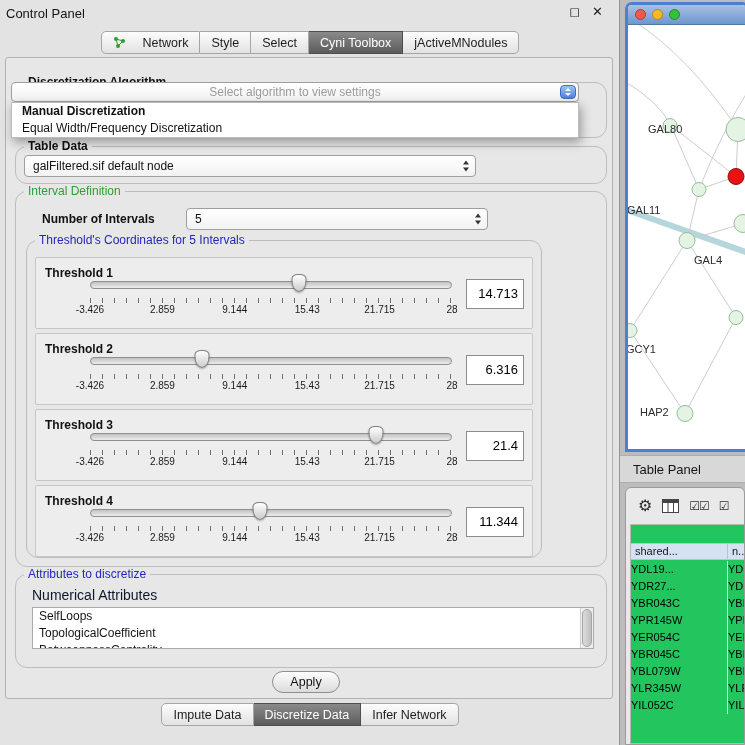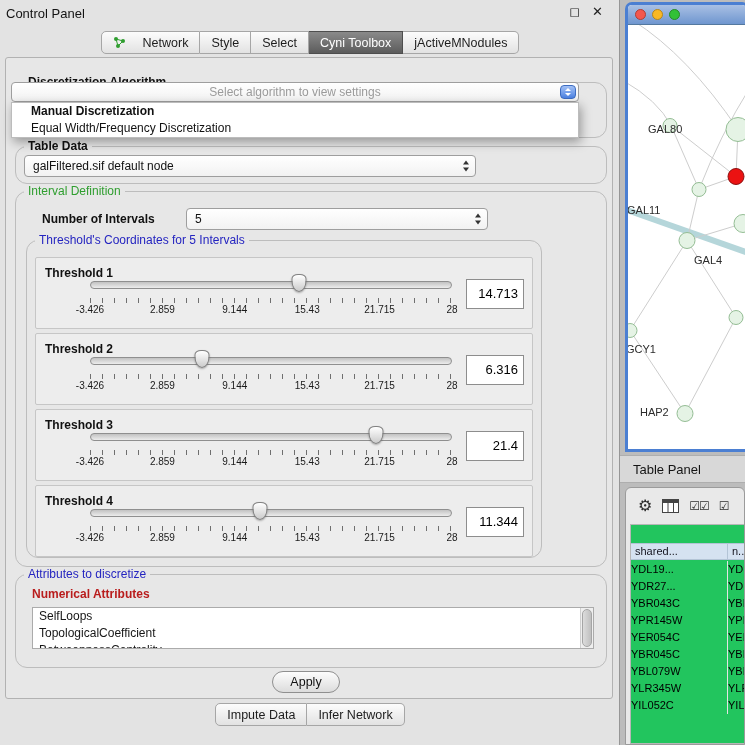--- a/index.html
+++ b/index.html
@@ -36,21 +36,21 @@
 .tri-down{width:0;height:0;border-left:3.5px solid transparent;border-right:3.5px solid transparent;border-top:4px solid #333}
 .blue-cap{position:absolute;right:2px;top:2px;bottom:2px;width:16px;border-radius:4px;background:linear-gradient(#a3c1f5,#4d82e2);border:1px solid #3c6cc2;display:flex;flex-direction:column;align-items:center;justify-content:center;gap:2px}
 .blue-cap .tri-up{border-bottom-color:#fff;border-left-width:3px;border-right-width:3px;border-bottom-width:3.5px}
 .blue-cap .tri-down{border-top-color:#fff;border-left-width:3px;border-right-width:3px;border-top-width:3.5px}
 
 
 .group-algo{left:9px;top:24px;width:592px;height:56px}
 .combo-algo{left:5px;top:24px;width:568px;height:20px;z-index:7}
 .combo-algo .ph{flex:1;text-align:center;color:#9b9b9b;font-size:12px}
 .popup{position:absolute;left:5px;top:44px;width:568px;background:#fff;border:1px solid #bcbcbc;box-shadow:2px 4px 10px rgba(0,0,0,.35);z-index:8}
-.popup-item{height:17px;line-height:17px;font-size:12px;padding-left:19px;color:#111}
+.popup-item{height:17px;line-height:17px;font-size:12px;padding-left:10px;color:#111}
 
 
 .group-tabledata{left:9px;top:88px;width:592px;height:38px}
 .combo-tabledata{left:8px;top:8px;width:452px;height:22px}
 
 
 .group-interval{left:9px;top:133px;width:592px;height:376px}
 .niv-label{position:absolute;left:26px;top:20px;font-size:12px;font-weight:bold;color:#111}
 .combo-niv{left:170px;top:16px;width:302px;height:22px}
 .group-thresholds{left:10px;top:48px;width:516px;height:318px}
@@ -60,21 +60,21 @@
 .track{position:absolute;left:0;right:0;top:7px;height:8px;border:1px solid #8f8f8f;border-radius:4px;background:linear-gradient(#c2c2c2,#ececec)}
 .thumb{position:absolute;top:0;width:15px;height:18px;transform:translateX(-50%);background:linear-gradient(#ffffff,#cbcbcb);border:1px solid #828282;border-radius:7px 7px 8px 8px/5px 5px 12px 12px;box-shadow:0 1px 2px rgba(0,0,0,.3);z-index:2}
 .ticks{position:absolute;left:0;right:0;top:24px;height:5px;background-image:repeating-linear-gradient(90deg,#6f6f6f 0,#6f6f6f 1px,transparent 1px,transparent 12px)}
 .scale{position:absolute;left:0;right:0;top:30px;height:12px}
 .scale span{position:absolute;top:0;transform:translateX(-50%);font-size:10px;color:#1a1a1a;white-space:nowrap}
 .sl0{left:0}.sl1{left:20%}.sl2{left:40%}.sl3{left:60%}.sl4{left:80%}.sl5{left:100%}
 .th-value{position:absolute;right:8px;top:21px;width:58px;height:30px;background:#fff;border:1px solid #8d8d8d;font-size:13px;color:#000;text-align:right;line-height:28px;padding-right:5px}
 
 
 .group-attrs{left:9px;top:516px;width:592px;height:94px}
-.attrs-title{position:absolute;left:16px;top:12px;font-weight:bold;font-size:12px;color:#b91c1c}
+.attrs-title{position:absolute;left:16px;top:12px;font-weight:normal;font-size:14px;color:#0f172a}
 .listbox{position:absolute;left:16px;top:32px;width:562px;height:42px;background:#fff;border:1px solid #ababab;overflow:hidden}
 .list-item{font-size:12px;color:#161616;padding:1px 0 1px 6px;line-height:15px}
 .lb-scroll{position:absolute;right:0;top:0;bottom:0;width:13px;background:#efefef;border-left:1px solid #cfcfcf}
 .lb-thumb{position:absolute;left:1px;right:1px;top:1px;bottom:1px;background:linear-gradient(90deg,#dcdcdc,#bfbfbf);border:1px solid #a5a5a5;border-radius:6px}
 
 .apply-btn{position:absolute;left:266px;top:613px;width:68px;height:22px;border:1px solid #8f8f8f;border-radius:11px;background:linear-gradient(#fdfdfd,#dcdcdc);font-size:12.5px;color:#111;text-align:center;line-height:20px}
 
 
 .right-area{position:absolute;left:620px;top:0;width:125px;height:745px;background:#bcbcbc}
 .net-window{position:absolute;left:5px;top:2px;width:124px;height:450px;border:3px solid #4b7fd2;border-radius:7px 7px 0 0;background:#fff;overflow:hidden}
@@ -266,20 +266,23 @@
             </div>
         </div>
       </div>
 
       <div class="apply-btn">Apply</div>
     </div>
 
     <div class="tabbar bottom">
       <div class="tab">
           <span>Impute Data</span>
+        </div>
+      <div class="tab selected">
+          <span>Discretize Data</span>
         </div>
       <div class="tab">
           <span>Infer Network</span>
         </div>
     </div>
   </div>
 
   <div class="right-area">
 
     <div class="net-window">

